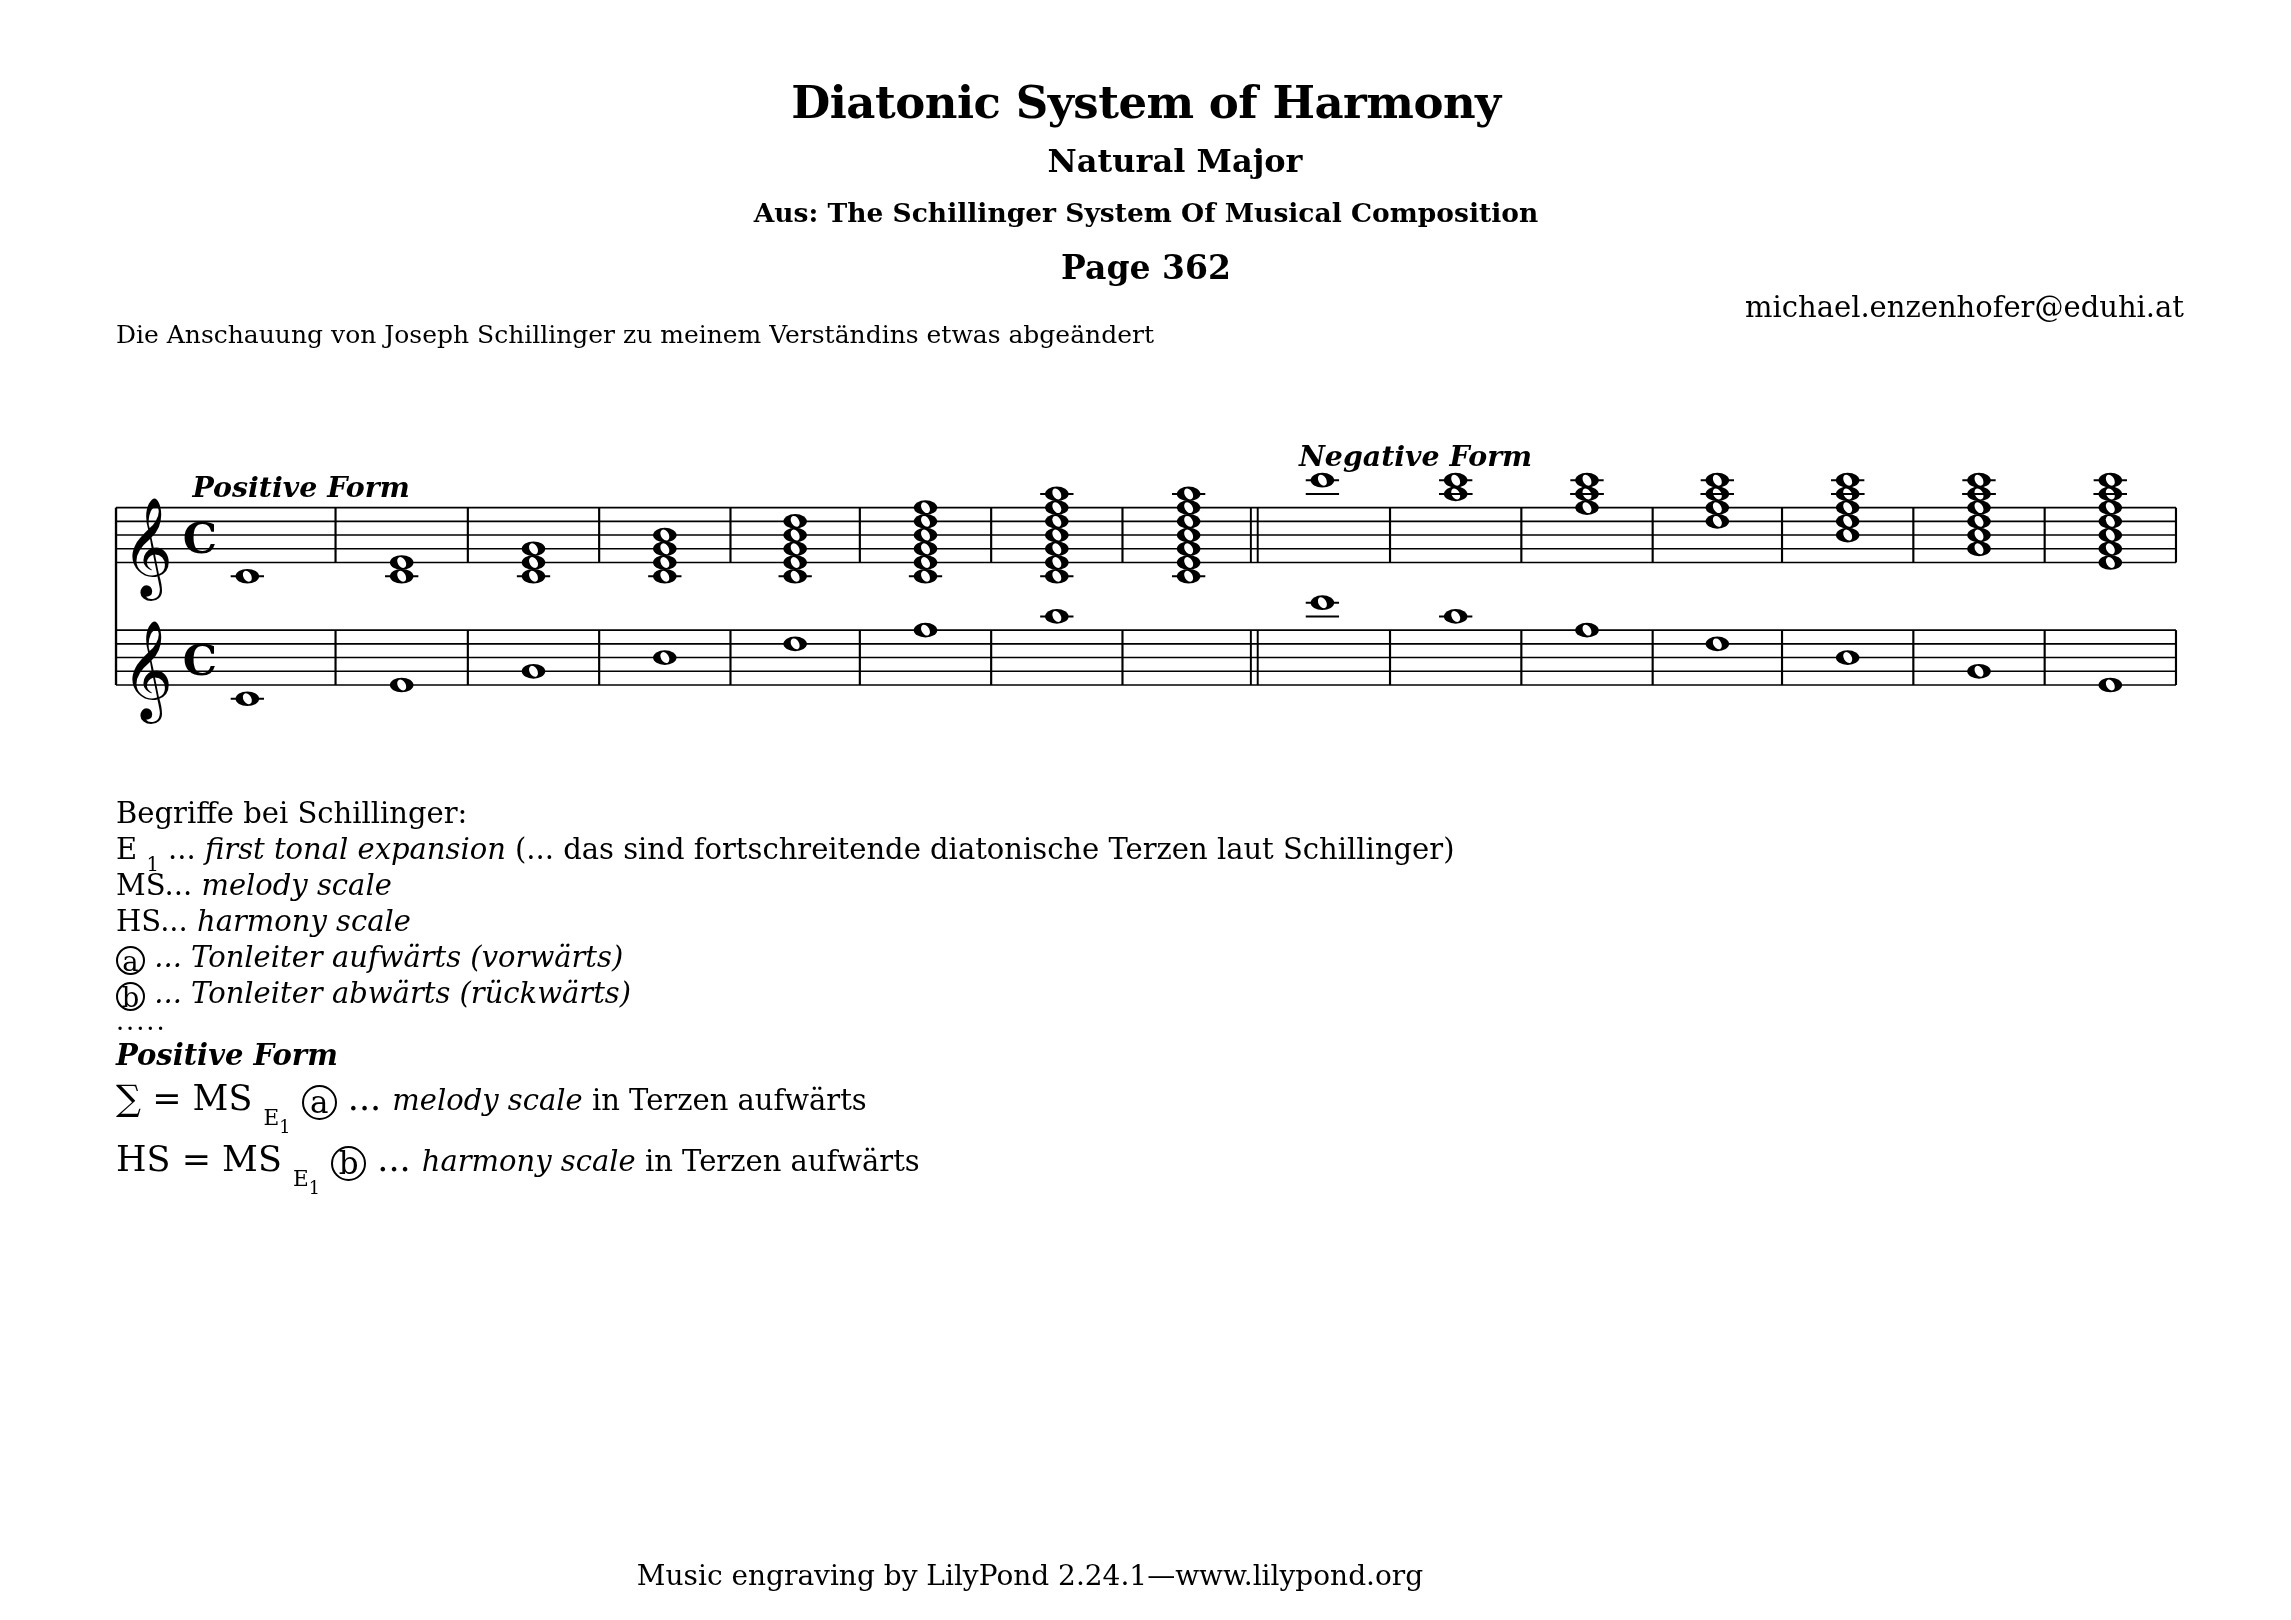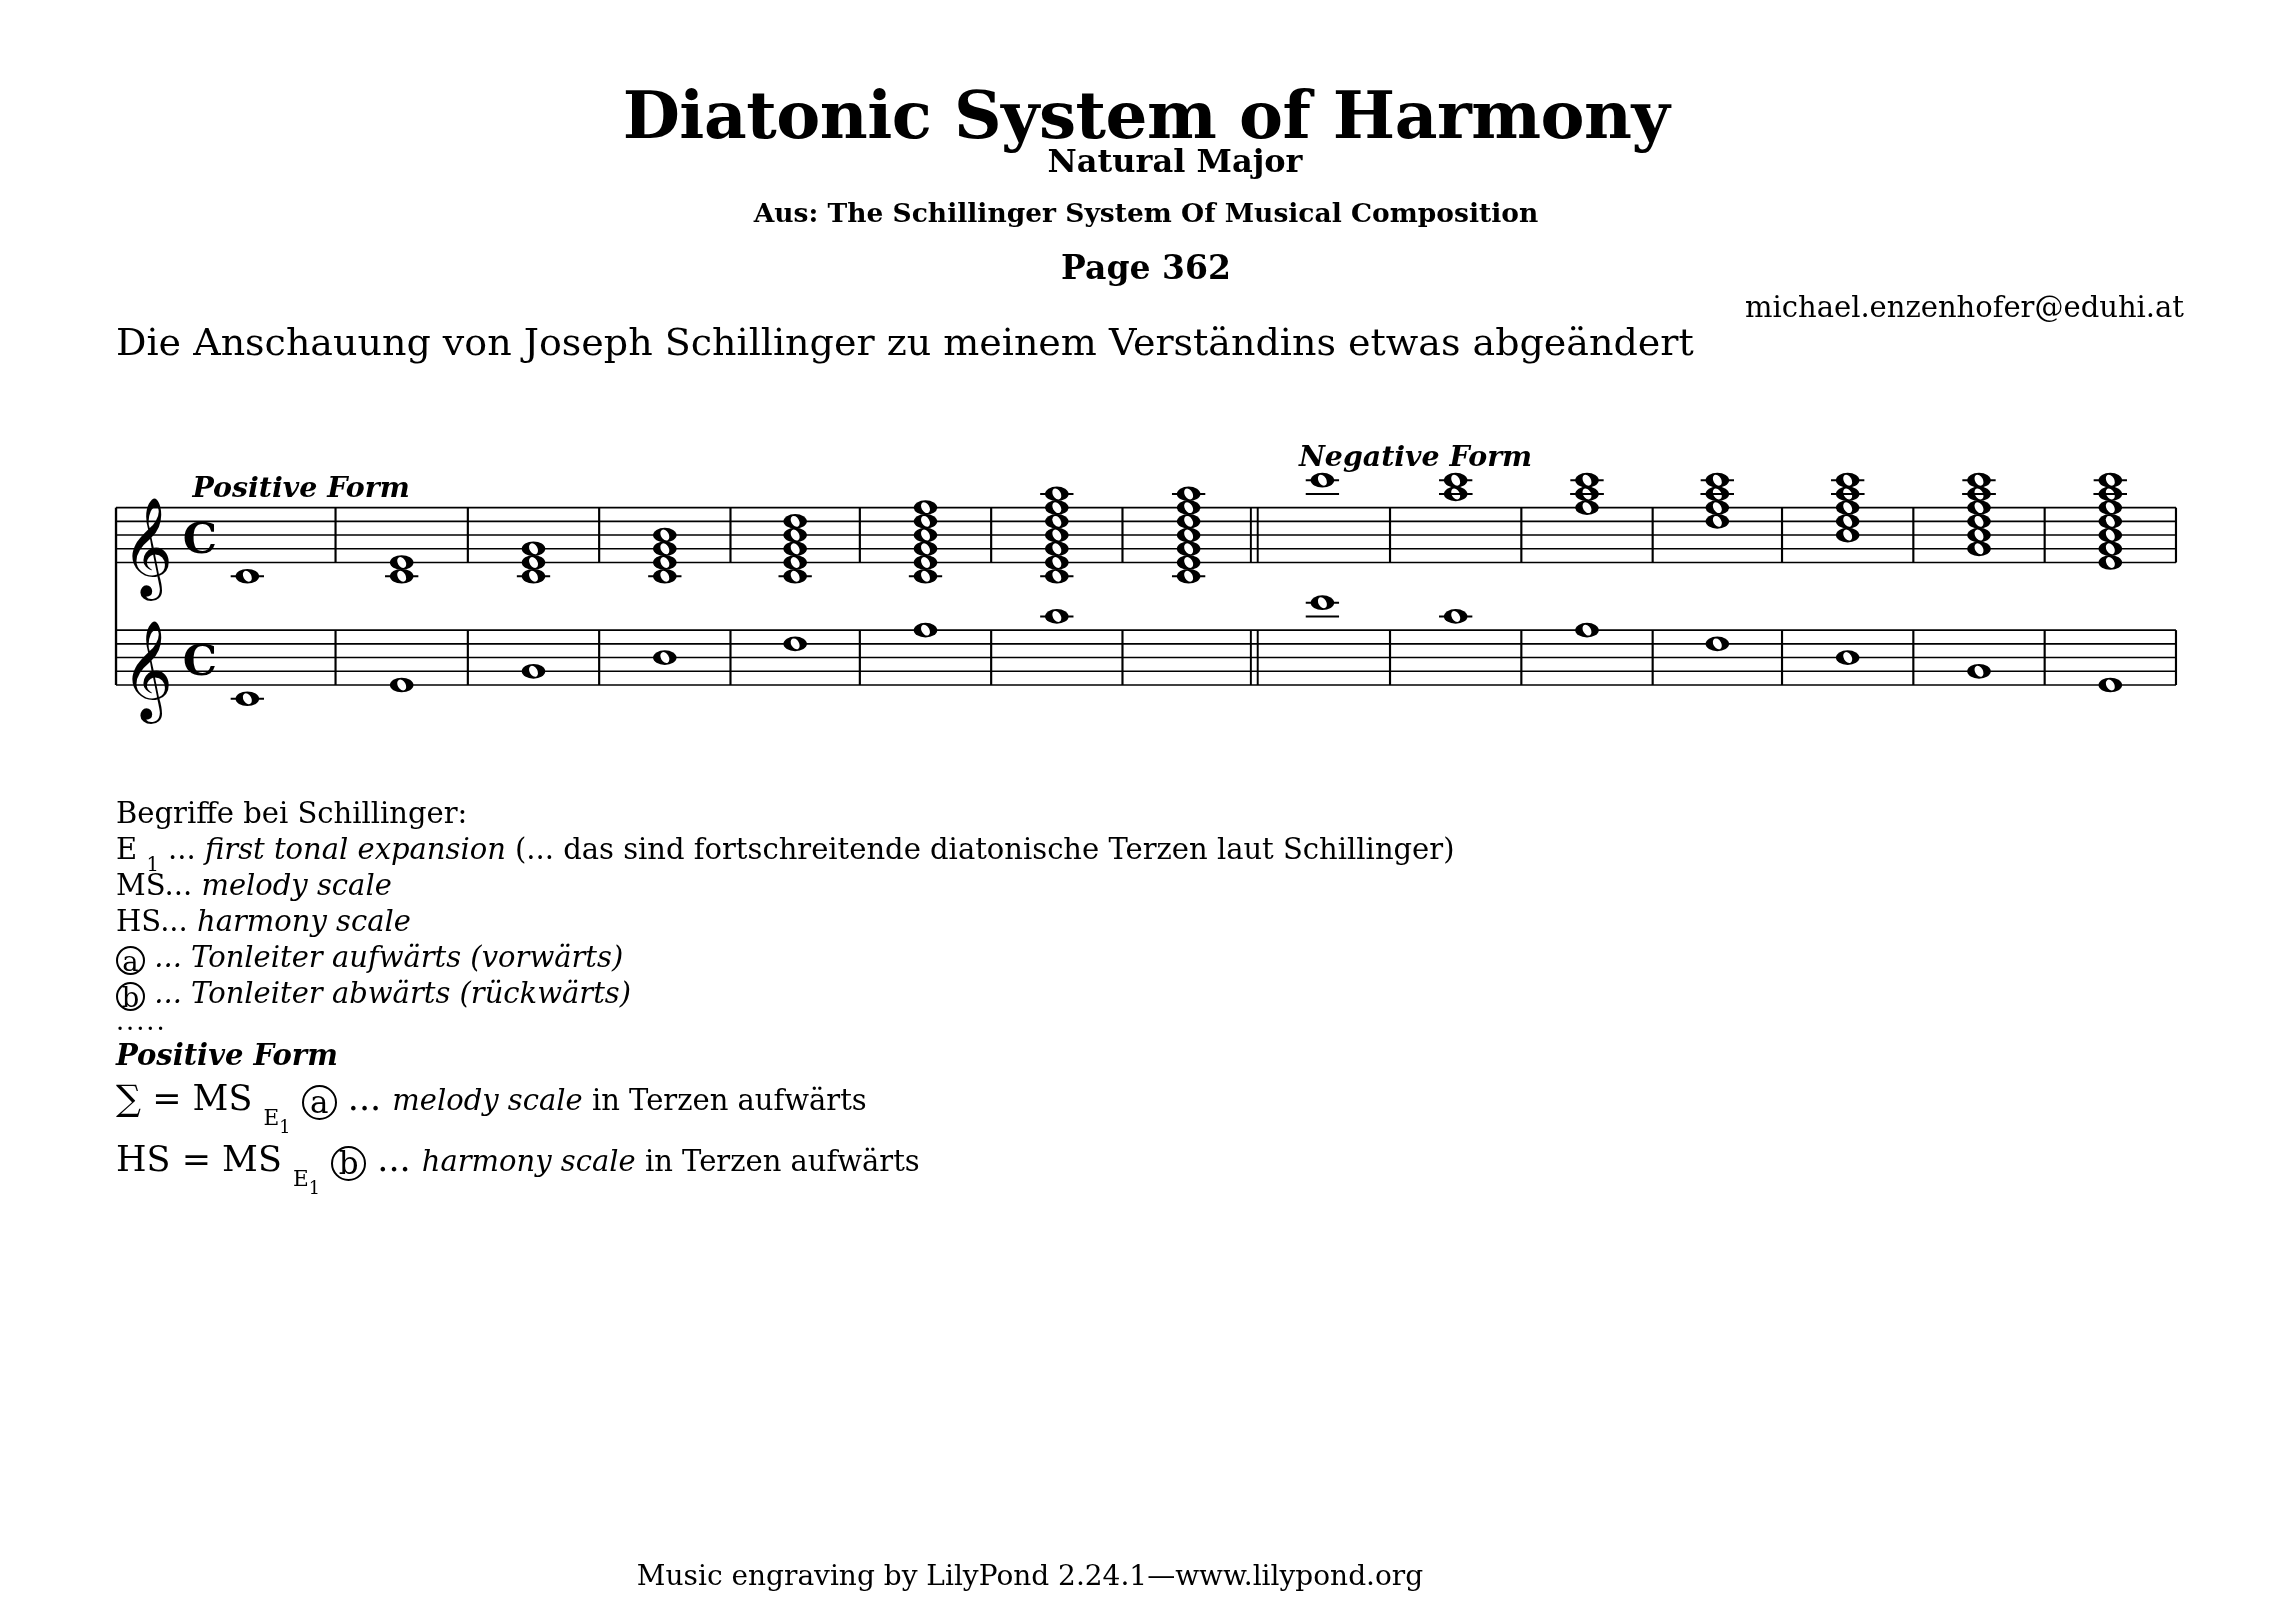--- a/index.html
+++ b/index.html
@@ -1,26 +1,26 @@
 <!DOCTYPE html>
 <html><head>
 <meta charset="utf-8">
 <style>
   html, body { margin: 0; padding: 0; background: #ffffff; }
   body {
     width: 2292px; height: 1620px; position: relative; overflow: hidden;
     font-family: "DejaVu Serif", "Liberation Serif", serif; color: #000;
   }
   .abs { position: absolute; white-space: nowrap; }
-  .title { left: 0; width: 2292px; text-align: center; top: 76px; font-size: 66px; font-weight: bold; letter-spacing: -0.5px; }
+  .title { left: 0; width: 2292px; text-align: center; top: 76px; font-size: 45px; font-weight: bold; letter-spacing: -0.5px; }
   .subtitle { left: 0; width: 2292px; text-align: center; top: 142px; font-size: 32px; font-weight: bold; margin-left: 29px; }
   .subsubtitle { left: 0; width: 2292px; text-align: center; top: 197px; font-size: 26.5px; font-weight: bold; }
   .pagelabel { left: 0; width: 2292px; text-align: center; top: 248px; font-size: 33px; font-weight: bold; }
   .email { right: 108px; top: 290px; font-size: 29px; }
-  .intro { left: 116px; top: 320px; font-size: 38px; }
+  .intro { left: 116px; top: 320px; font-size: 25px; }
   .music { position: absolute; left: 0; top: 0; width: 2292px; height: 784px; }
   .textblock { position: absolute; left: 116px; top: 796px; font-size: 29px; line-height: 35px; }
   .textblock .line { white-space: nowrap; height: 36px; }
   .textblock .it { font-style: italic; }
   .textblock .bi { font-style: italic; font-weight: bold; }
   .sub { font-size: 19.6px; position: relative; top: 11.8px; }
   .circ { display: inline-block; width: 29px; height: 29px; border: 2px solid #000; border-radius: 50%; text-align: center; line-height: 27.4px; font-size: 27.4px; box-sizing: border-box; vertical-align: -3.9px; }
   .formula { font-size: 35px; height: 61px !important; line-height: 49px; }
   .formula .sub { font-size: 21.6px; top: 15.7px; }
   .formula .sub2 { font-size: 17.6px; position: relative; top: 23.5px; }

